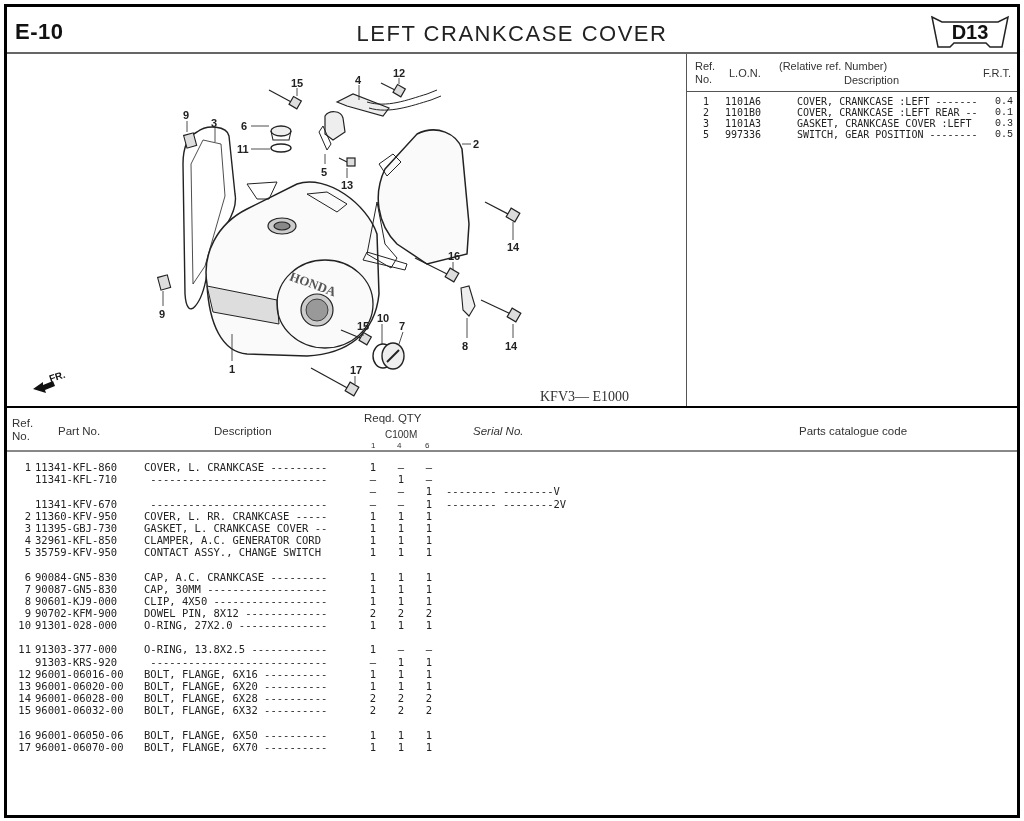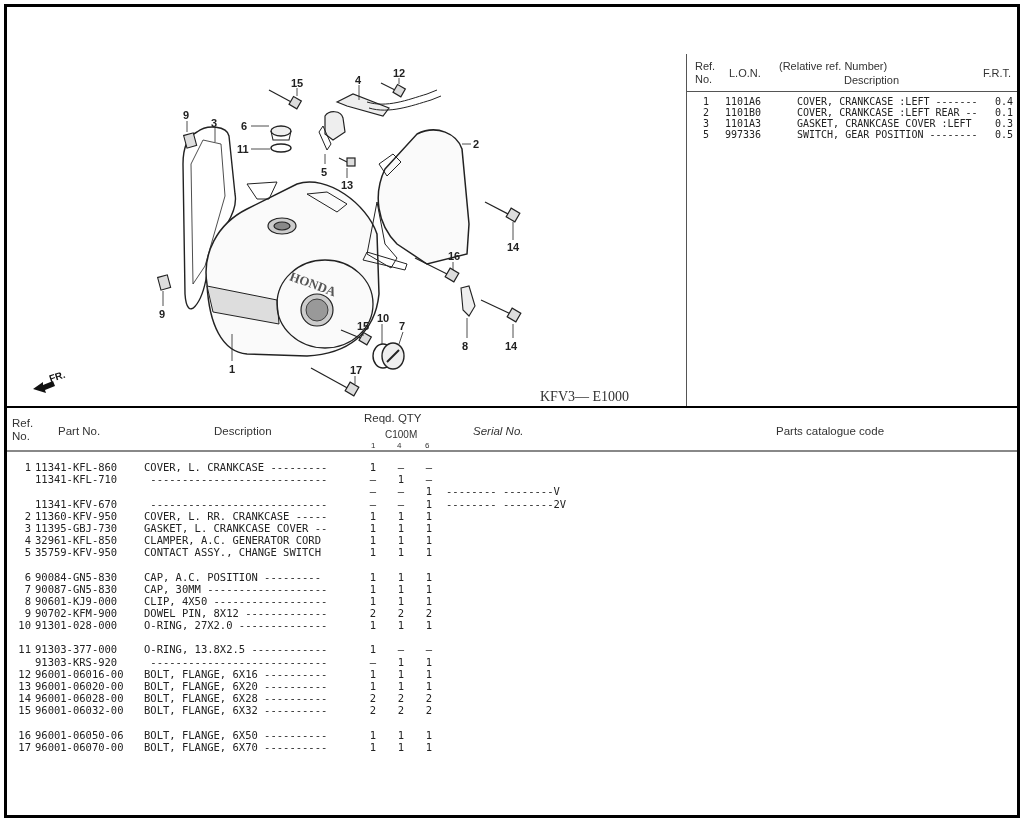--- a/index.html
+++ b/index.html
@@ -65,61 +65,71 @@
     .labor-head .h-desc2 { position: absolute; left: 157px; top: 20px; }
     .labor-head .h-frt { position: absolute; right: 6px; top: 13px; }
     .labor-rows { padding-top: 4px; }
     .labor-row {
       position: relative; height: 11px; font-family: "DejaVu Sans Mono", monospace;
       font-size: 10px; line-height: 11px; white-space: pre; color: #222;
     }
     .labor-row .c-ref { position: absolute; left: 10px; width: 12px; text-align: right; }
     .labor-row .c-lon { position: absolute; left: 38px; }
     .labor-row .c-desc { position: absolute; left: 86px; margin-left: 24px; }
-    .labor-row .c-frt { position: absolute; right: 4px; }
+    .labor-row .c-frt { position: absolute; right: 4px; font-family: Liberation Mono, monospace; }
 
     
     .parts {
       position: absolute; left: 0; top: 399px; width: 100%; bottom: 0;
       border-top: 2px solid #000;
     }
     .parts-head {
       position: relative; height: 44px; border-bottom: 2px solid #888;
       font-size: 11.5px; color: #333;
     }
     .parts-head .h-ref { position: absolute; left: 5px; top: 9px; line-height: 13px; }
     .parts-head .h-part { position: absolute; left: 51px; top: 17px; }
     .parts-head .h-desc { position: absolute; left: 207px; top: 17px; }
     .parts-head .h-qty { position: absolute; left: 357px; top: 4px; }
     .parts-head .h-model { position: absolute; left: 378px; top: 21px; font-size: 10px; }
     .parts-head .h-col1 { position: absolute; left: 364px; top: 33px; font-size: 8px; }
     .parts-head .h-col4 { position: absolute; left: 390px; top: 33px; font-size: 8px; }
     .parts-head .h-col6 { position: absolute; left: 418px; top: 33px; font-size: 8px; }
     .parts-head .h-serial { position: absolute; left: 466px; top: 17px; font-style: italic; }
-    .parts-head .h-code { position: absolute; left: 725px; top: 17px; padding-left: 44px; }
+    .parts-head .h-code { position: absolute; left: 748px; top: 17px; padding-left: 44px; }
 
     .parts-rows { padding-top: 9px; }
     .prow {
       position: relative; height: 12.2px; font-family: "DejaVu Sans Mono", monospace;
       font-size: 10.5px; line-height: 12px; white-space: pre; color: #222;
     }
     .prow.gap { margin-top: 12px; }
     .prow .c-ref { position: absolute; left: 4px; width: 20px; text-align: right; }
     .prow .c-part { position: absolute; left: 28px; }
     .prow .c-desc { position: absolute; left: 137px; }
     .prow .c-q1 { position: absolute; left: 361px; width: 10px; text-align: center; }
     .prow .c-q4 { position: absolute; left: 389px; width: 10px; text-align: center; }
     .prow .c-q6 { position: absolute; left: 417px; width: 10px; text-align: center; }
     .prow .c-serial { position: absolute; left: 439px; }
   </style>
 </head>
 <body>
 
 <div class="frame">
 
+  <div class="header">
+    <div class="page-code">E-10</div>
+    <div class="page-title">LEFT CRANKCASE COVER</div>
+    <div class="badge">
+      <svg width="84" height="38" viewBox="0 0 84 38">
+        <path d="M4 4 L14 9 L70 9 L80 4 L74 34 L62 34 L58 30 L26 30 L22 34 L10 34 Z" fill="#fff" stroke="#222" stroke-width="1.5"></path>
+      </svg>
+      <span>D13</span>
+    </div>
+  </div>
 
   <div class="diagram">
     <svg width="680" height="352" viewBox="0 0 680 352" fill="none" stroke="#222" stroke-width="1.2">
 
       <path d="M190 78 C200 70 220 72 222 82 L228 140 C230 150 226 160 220 170 L200 220 C195 250 180 270 178 240 L176 110 C176 90 182 82 190 78 Z" stroke-width="1.4"></path>
       <path d="M196 86 L214 90 L218 142 L198 212 L186 230 L184 110 Z" stroke-width="0.8"></path>
 
       <path d="M200 230 C195 200 210 170 240 155 L290 130 C320 120 360 150 370 180 L372 240 C368 280 340 300 300 302 L240 300 C215 298 202 270 200 230 Z" fill="#fafafa" stroke-width="1.5"></path>
       <path d="M200 232 L270 246 L272 270 L206 258 Z" fill="#ddd" stroke-width="1"></path>
       <ellipse cx="318" cy="250" rx="48" ry="44" stroke-width="1.3"></ellipse>
@@ -263,21 +273,21 @@
     </div>
     <div class="parts-rows" id="parts-rows">
         <div class="prow"><span class="c-ref">1</span><span class="c-part">11341-KFL-860</span><span class="c-desc">COVER, L. CRANKCASE ---------</span><span class="c-q1">1</span><span class="c-q4">–</span><span class="c-q6">–</span><span class="c-serial"></span></div>
         <div class="prow"><span class="c-ref"></span><span class="c-part">11341-KFL-710</span><span class="c-desc"> ----------------------------</span><span class="c-q1">–</span><span class="c-q4">1</span><span class="c-q6">–</span><span class="c-serial"></span></div>
         <div class="prow"><span class="c-ref"></span><span class="c-part"></span><span class="c-desc"></span><span class="c-q1">–</span><span class="c-q4">–</span><span class="c-q6">1</span><span class="c-serial">-------- --------V</span></div>
         <div class="prow"><span class="c-ref"></span><span class="c-part">11341-KFV-670</span><span class="c-desc"> ----------------------------</span><span class="c-q1">–</span><span class="c-q4">–</span><span class="c-q6">1</span><span class="c-serial">-------- --------2V</span></div>
         <div class="prow"><span class="c-ref">2</span><span class="c-part">11360-KFV-950</span><span class="c-desc">COVER, L. RR. CRANKCASE -----</span><span class="c-q1">1</span><span class="c-q4">1</span><span class="c-q6">1</span><span class="c-serial"></span></div>
         <div class="prow"><span class="c-ref">3</span><span class="c-part">11395-GBJ-730</span><span class="c-desc">GASKET, L. CRANKCASE COVER --</span><span class="c-q1">1</span><span class="c-q4">1</span><span class="c-q6">1</span><span class="c-serial"></span></div>
         <div class="prow"><span class="c-ref">4</span><span class="c-part">32961-KFL-850</span><span class="c-desc">CLAMPER, A.C. GENERATOR CORD</span><span class="c-q1">1</span><span class="c-q4">1</span><span class="c-q6">1</span><span class="c-serial"></span></div>
         <div class="prow"><span class="c-ref">5</span><span class="c-part">35759-KFV-950</span><span class="c-desc">CONTACT ASSY., CHANGE SWITCH</span><span class="c-q1">1</span><span class="c-q4">1</span><span class="c-q6">1</span><span class="c-serial"></span></div>
-        <div class="prow gap"><span class="c-ref">6</span><span class="c-part">90084-GN5-830</span><span class="c-desc">CAP, A.C. POSITION ---------</span><span class="c-q1">1</span><span class="c-q4">1</span><span class="c-q6">1</span><span class="c-serial"></span></div>
+        <div class="prow gap"><span class="c-ref">6</span><span class="c-part">90084-GN5-830</span><span class="c-desc">CAP, A.C. CRANKCASE ---------</span><span class="c-q1">1</span><span class="c-q4">1</span><span class="c-q6">1</span><span class="c-serial"></span></div>
         <div class="prow"><span class="c-ref">7</span><span class="c-part">90087-GN5-830</span><span class="c-desc">CAP, 30MM -------------------</span><span class="c-q1">1</span><span class="c-q4">1</span><span class="c-q6">1</span><span class="c-serial"></span></div>
         <div class="prow"><span class="c-ref">8</span><span class="c-part">90601-KJ9-000</span><span class="c-desc">CLIP, 4X50 ------------------</span><span class="c-q1">1</span><span class="c-q4">1</span><span class="c-q6">1</span><span class="c-serial"></span></div>
         <div class="prow"><span class="c-ref">9</span><span class="c-part">90702-KFM-900</span><span class="c-desc">DOWEL PIN, 8X12 -------------</span><span class="c-q1">2</span><span class="c-q4">2</span><span class="c-q6">2</span><span class="c-serial"></span></div>
         <div class="prow"><span class="c-ref">10</span><span class="c-part">91301-028-000</span><span class="c-desc">O-RING, 27X2.0 --------------</span><span class="c-q1">1</span><span class="c-q4">1</span><span class="c-q6">1</span><span class="c-serial"></span></div>
         <div class="prow gap"><span class="c-ref">11</span><span class="c-part">91303-377-000</span><span class="c-desc">O-RING, 13.8X2.5 ------------</span><span class="c-q1">1</span><span class="c-q4">–</span><span class="c-q6">–</span><span class="c-serial"></span></div>
         <div class="prow"><span class="c-ref"></span><span class="c-part">91303-KRS-920</span><span class="c-desc"> ----------------------------</span><span class="c-q1">–</span><span class="c-q4">1</span><span class="c-q6">1</span><span class="c-serial"></span></div>
         <div class="prow"><span class="c-ref">12</span><span class="c-part">96001-06016-00</span><span class="c-desc">BOLT, FLANGE, 6X16 ----------</span><span class="c-q1">1</span><span class="c-q4">1</span><span class="c-q6">1</span><span class="c-serial"></span></div>
         <div class="prow"><span class="c-ref">13</span><span class="c-part">96001-06020-00</span><span class="c-desc">BOLT, FLANGE, 6X20 ----------</span><span class="c-q1">1</span><span class="c-q4">1</span><span class="c-q6">1</span><span class="c-serial"></span></div>
         <div class="prow"><span class="c-ref">14</span><span class="c-part">96001-06028-00</span><span class="c-desc">BOLT, FLANGE, 6X28 ----------</span><span class="c-q1">2</span><span class="c-q4">2</span><span class="c-q6">2</span><span class="c-serial"></span></div>
         <div class="prow"><span class="c-ref">15</span><span class="c-part">96001-06032-00</span><span class="c-desc">BOLT, FLANGE, 6X32 ----------</span><span class="c-q1">2</span><span class="c-q4">2</span><span class="c-q6">2</span><span class="c-serial"></span></div>

